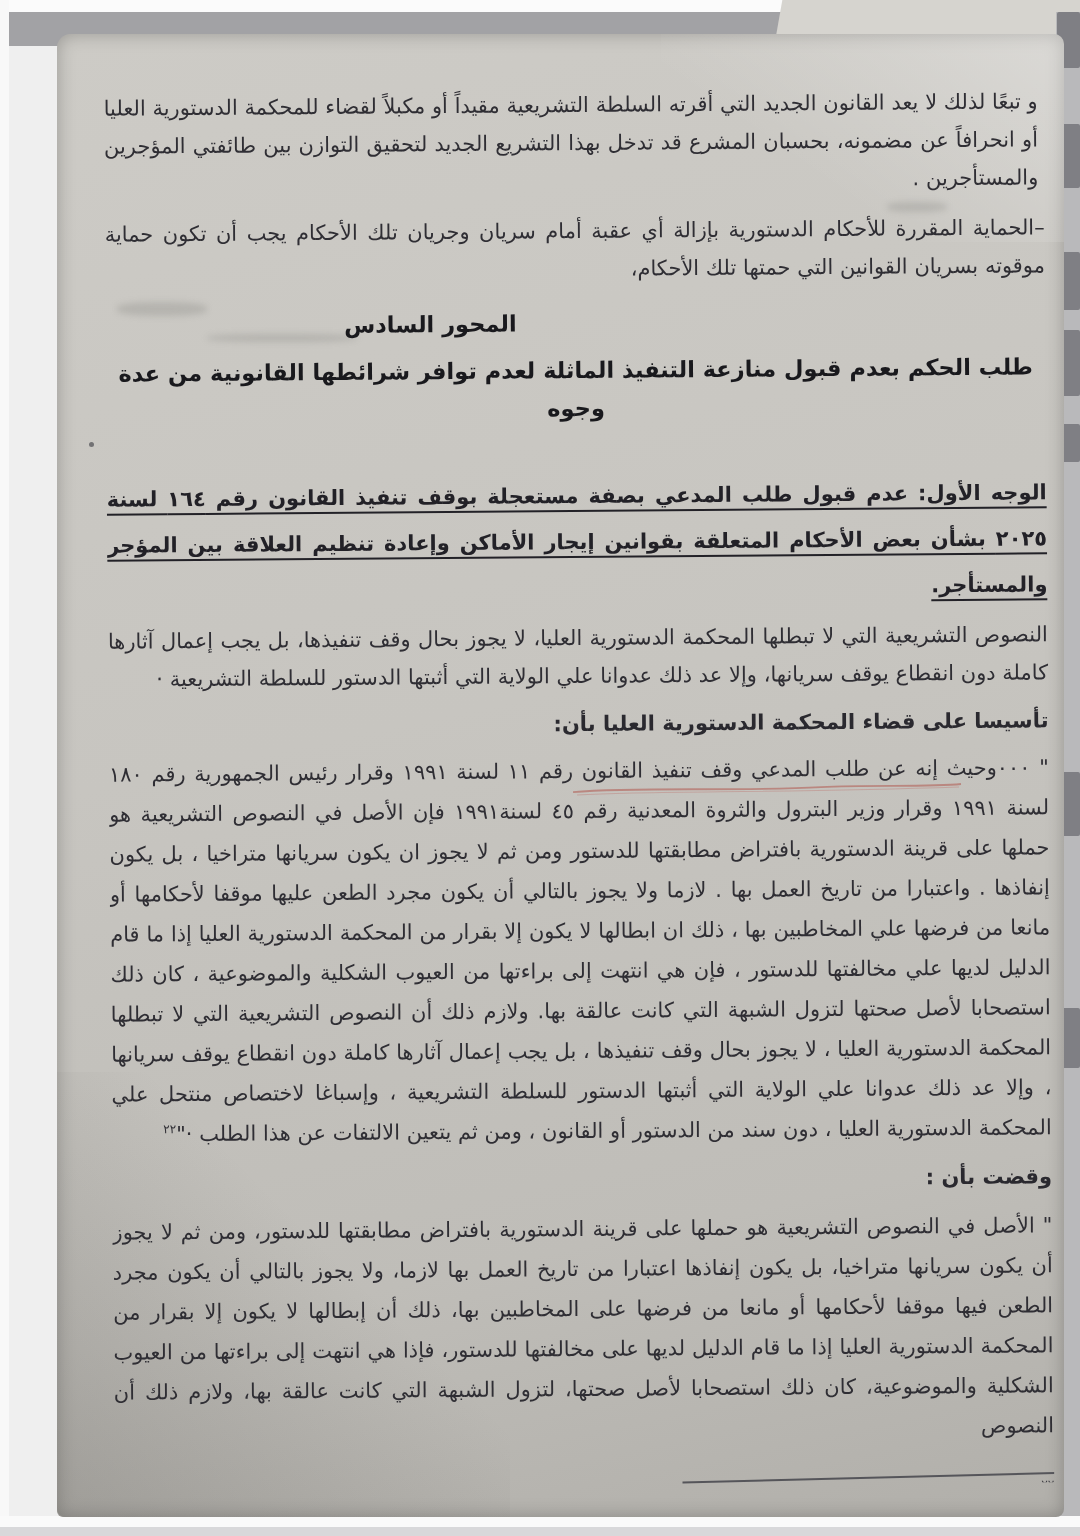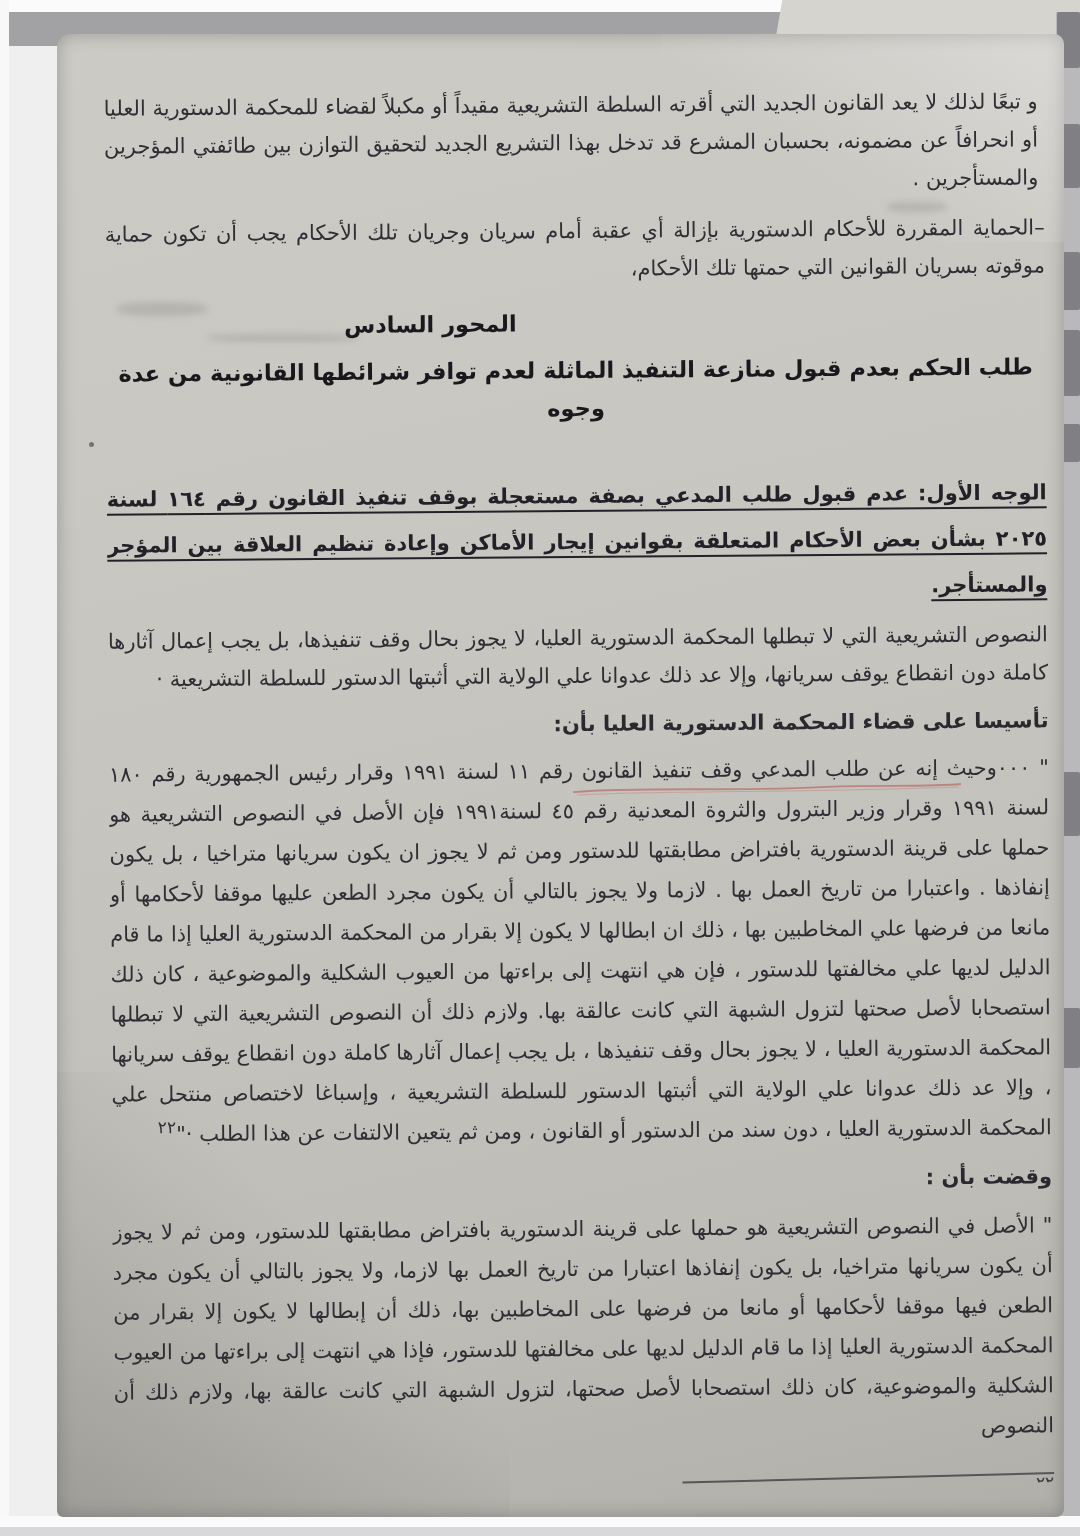--- a/index.html
+++ b/index.html
@@ -45,21 +45,21 @@
     font-family:"DejaVu Sans","Liberation Sans",sans-serif;}
   .h1{margin-top:16px !important;transform:translateX(-145px);letter-spacing:.5px;}
   .h2{margin-top:9px !important;}
   .h3{margin-top:46px !important;font-weight:bold;color:#222127;line-height:46px;
     text-decoration:underline;text-decoration-thickness:1.6px;text-underline-offset:7px;}
   .p-body{margin-top:8px !important;}
   .lead-line{margin-top:10px !important;text-align:right;font-weight:600;color:#2a292f;}
   .quote-wrap{position:relative;margin-top:8px;}
   .quote{line-height:40px;}
   .quote2{margin-top:10px !important;}
-  sup.fn{font-size:17px;line-height:0;vertical-align:super;}
+  sup.fn{font-size:12px;line-height:0;vertical-align:super;}
   .red-underline{position:absolute;top:32px;right:86px;width:392px;height:14px;pointer-events:none;}
   .fn-sep{width:372px;height:0;border-top:2.2px solid #55555a;margin:30px auto 0 0;
     margin-right:0;transform:rotate(-1deg);}
   .footnote-line{margin-top:10px !important;font-size:15px;line-height:22px;text-align:right;
     color:#3a393f;transform:rotate(-1.1deg);padding-left:60px;}
 </style>
 </head>
 <body>
 
 <div class="scene">

